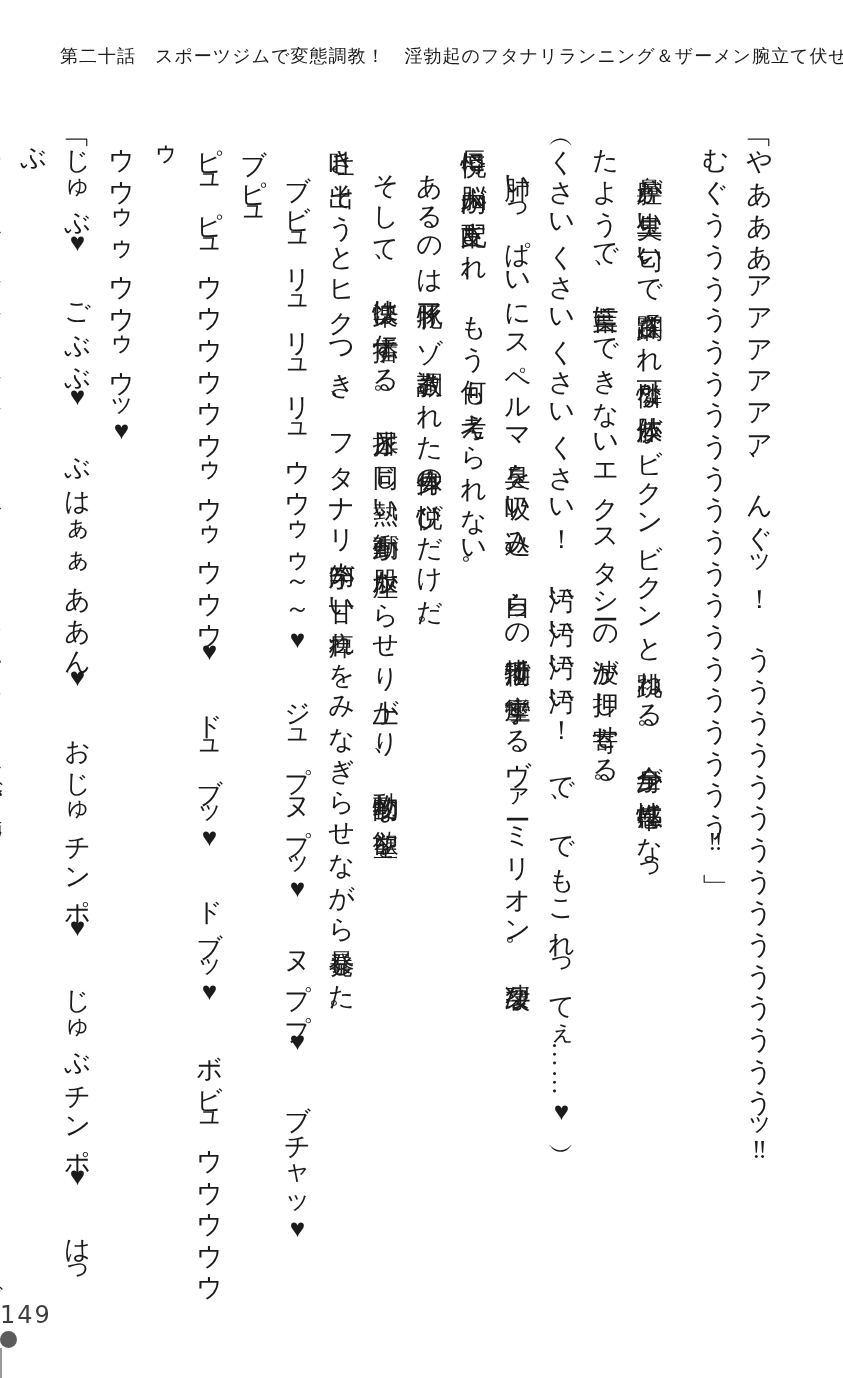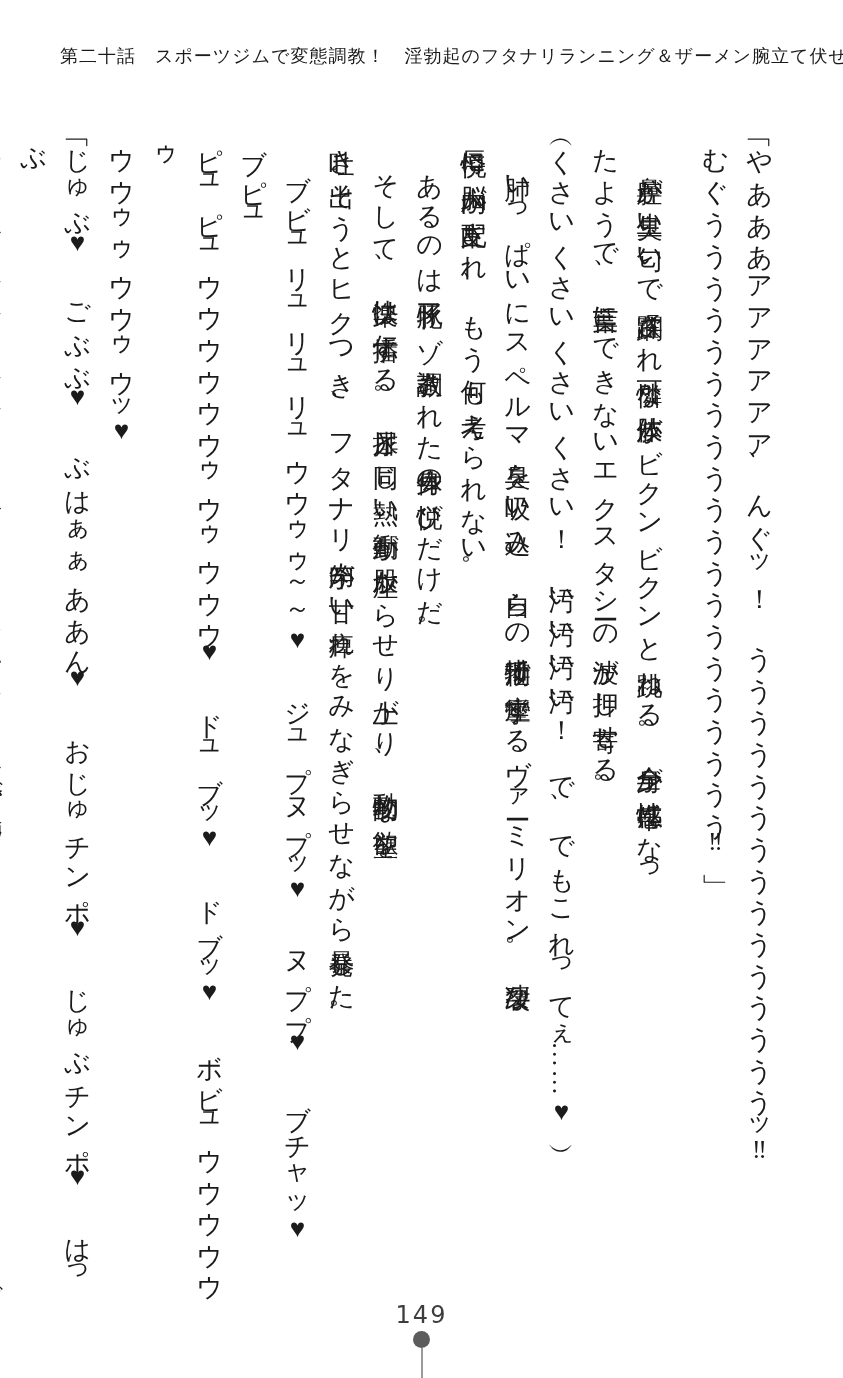--- a/index.html
+++ b/index.html
@@ -48,21 +48,21 @@
     margin-left: 22px; 
   }
   .page-footer {
     position: absolute;
     bottom: 0;
     left: 0;
     width: 100%;
     height: 76px;
     display: flex;
     flex-direction: column;
-    align-items: center;
+    align-items: flex-start;
   }
   .page-number {
     font-family: "DejaVu Sans", "Liberation Sans", sans-serif;
     font-size: 24px;
     line-height: 26px;
     letter-spacing: 2px;
     color: #3d3d3d;
   }
   .marker-dot {
     width: 17px;

